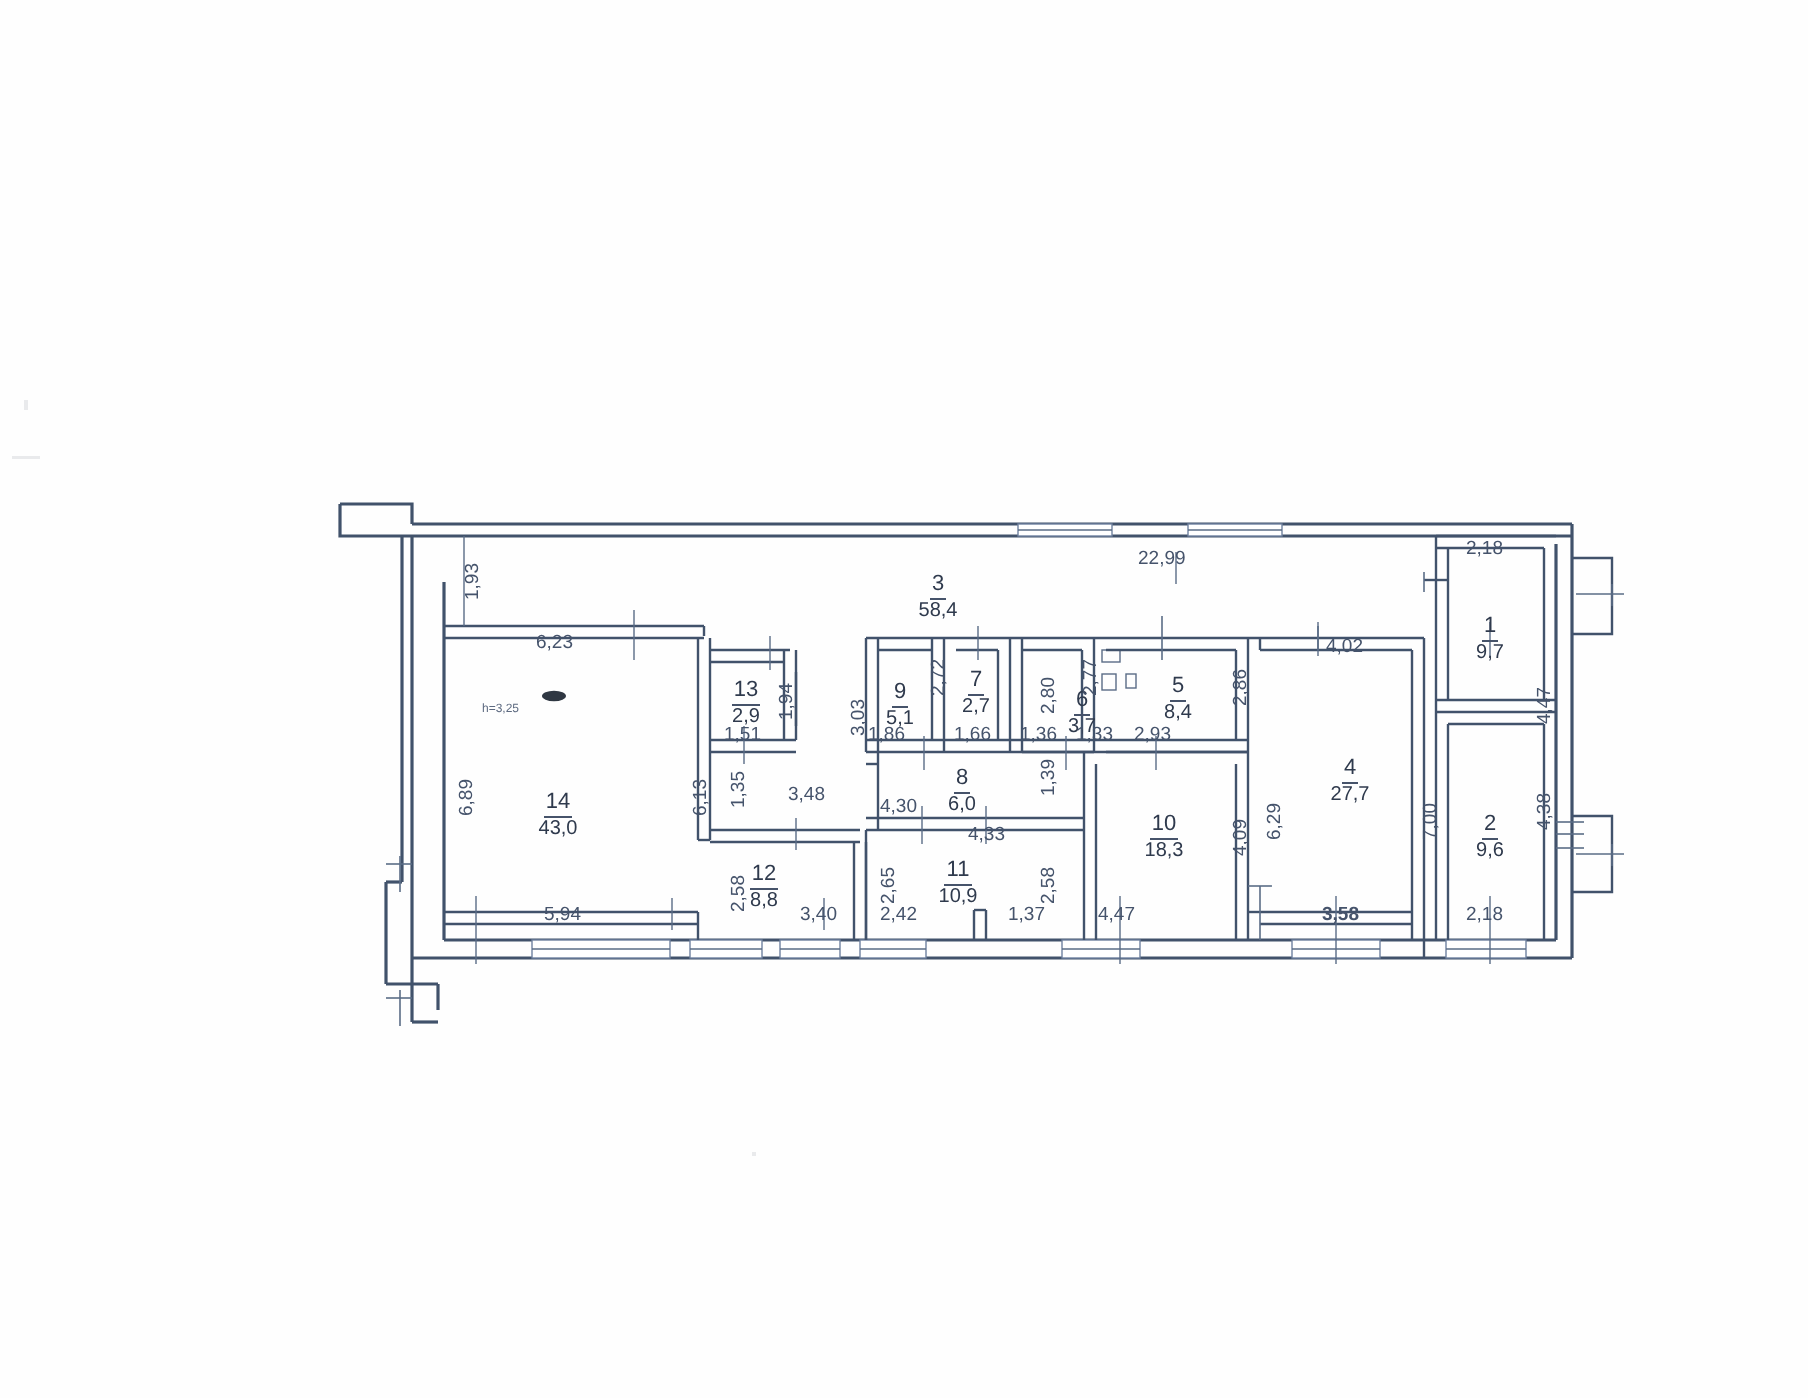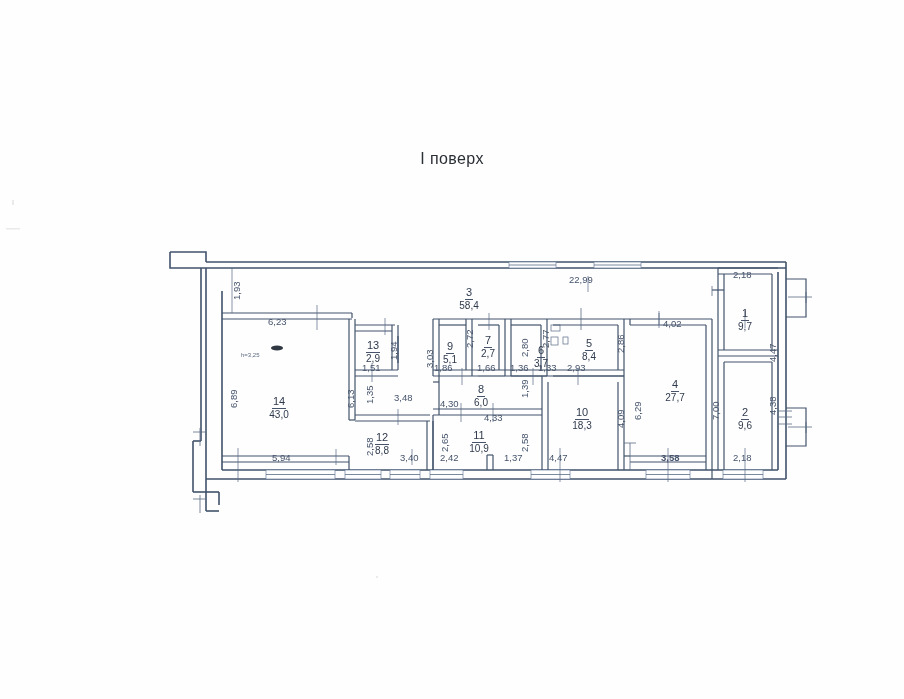--- a/index.html
+++ b/index.html
@@ -78,21 +78,20 @@
   .note-h {
     font-size: 6px;
     color: #5d6a80;
   }
 </style>
 </head>
 <body>
 
 <div id="plan-root">
 
-  <div id="plan-title">I поверх</div>
 
   <svg id="floorplan" width="904" height="699">
 
     <rect class="scan-artifact" x="12" y="200" width="2" height="5"></rect>
     <rect class="scan-artifact" x="6" y="228" width="14" height="1.5"></rect>
     <rect class="scan-artifact" x="376" y="576" width="2" height="2"></rect>
 
     <path class="wall wall-outer" d="M170 252 L170 268 L201 268"></path>
     <path class="wall wall-outer" d="M170 252 L206 252 L206 262"></path>
 

